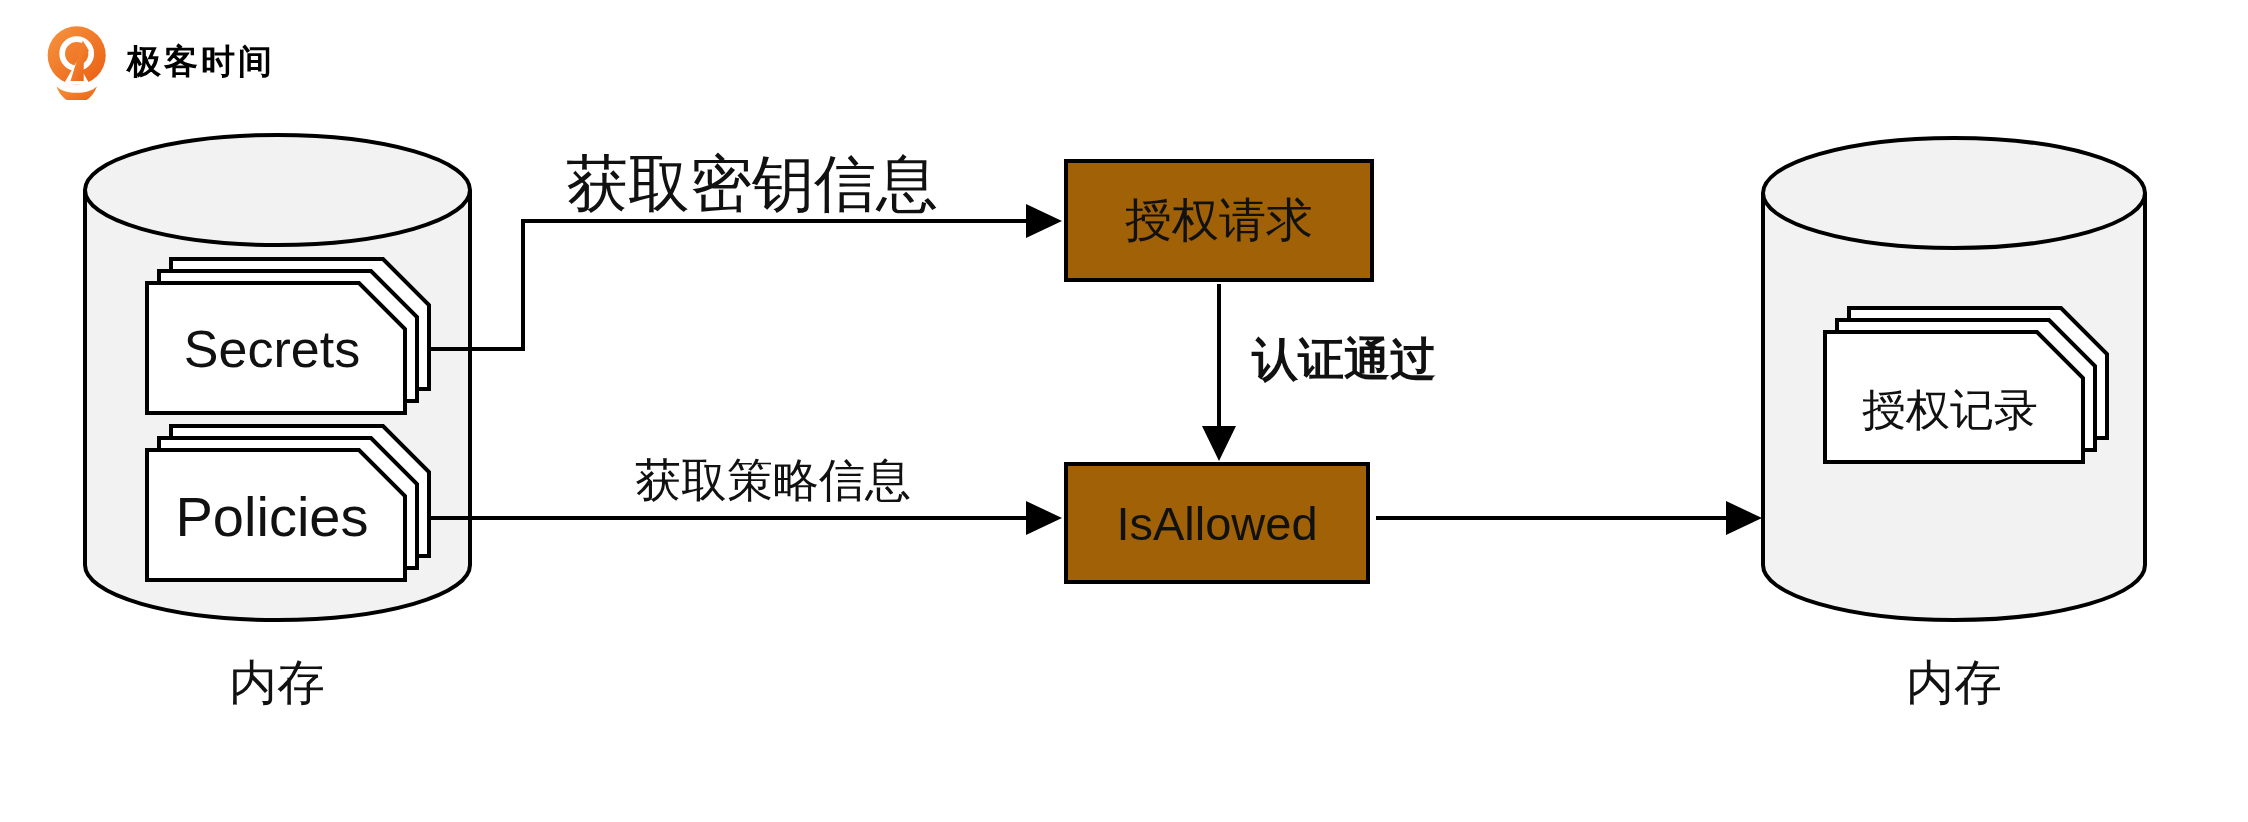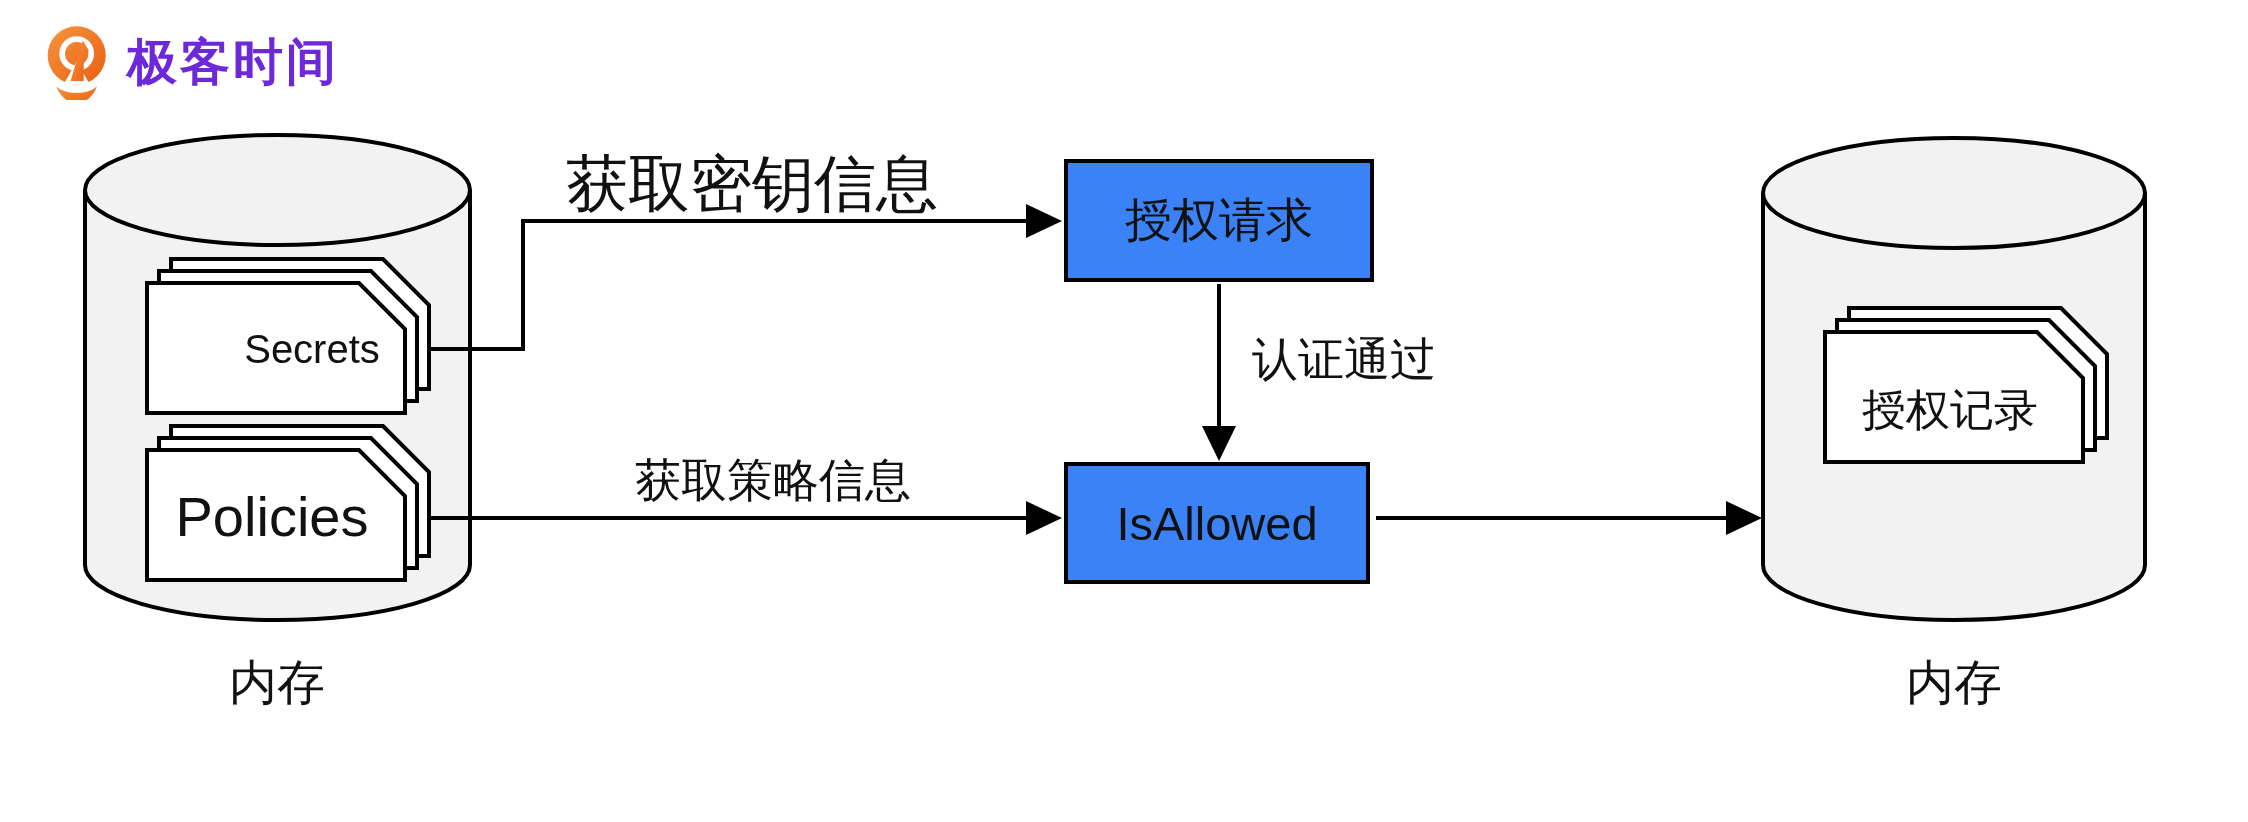--- a/index.html
+++ b/index.html
@@ -5,40 +5,40 @@
   html,body { margin:0; padding:0; background:#ffffff; }
   .canvas {
     position:relative; width:2248px; height:822px; background:#ffffff;
     font-family:"Liberation Sans", sans-serif; overflow:hidden; color:#111;
   }
   .layer { position:absolute; left:0; top:0; width:2248px; height:822px; }
   svg.layer { pointer-events:none; }
 
   
   .logo { position:absolute; left:45px; top:24px; display:flex; align-items:center; gap:16px; }
-  .logo-text { font-size:50px; font-weight:bold; color:#6d28d9; letter-spacing:3px; }
+  .logo-text { font-size:34px; font-weight:bold; color:#000000; letter-spacing:3px; }
 
   
   .node {
-    position:absolute; box-sizing:border-box; background:#3b82f6; border:4px solid #000;
+    position:absolute; box-sizing:border-box; background:#a16207; border:4px solid #000;
     display:flex; align-items:center; justify-content:center; font-size:47px; color:#111;
   }
   .node-auth    { left:1064px; top:159px; width:310px; height:123px; }
   .node-allowed { left:1064px; top:462px; width:306px; height:122px; }
 
   
   .lbl { position:absolute; transform:translate(-50%,-50%); white-space:nowrap; color:#111; }
-  .lbl-secrets  { left:272px;  top:349px; font-size:40px;margin-left:40px; }
+  .lbl-secrets  { left:272px;  top:349px; font-size:52px; }
   .lbl-policies { left:272px;  top:516px; font-size:56px; }
   .lbl-records  { left:1950px; top:410px; font-size:44px; }
   .lbl-mem-left  { left:277px;  top:683px; font-size:48px; }
   .lbl-mem-right { left:1954px; top:683px; font-size:48px; }
   .lbl-get-secret { left:752px; top:184px; font-size:62px; }
   .lbl-get-policy { left:752px; top:481px; font-size:46px;margin-left:21px; }
-  .lbl-auth-passed { left:1252px; top:360px; font-size:46px; transform:translate(0,-50%); }
+  .lbl-auth-passed { left:1252px; top:360px; font-size:46px; transform:translate(0,-50%);font-weight:bold; }
 </style>
 </head>
 <body>
 
 <div class="canvas">
 
   <svg class="layer" viewBox="0 0 2248 822">
     <defs>
       <linearGradient id="gk-orange" x1="0" y1="0" x2="1" y2="1">
         <stop offset="0" stop-color="#F6953F"></stop>

